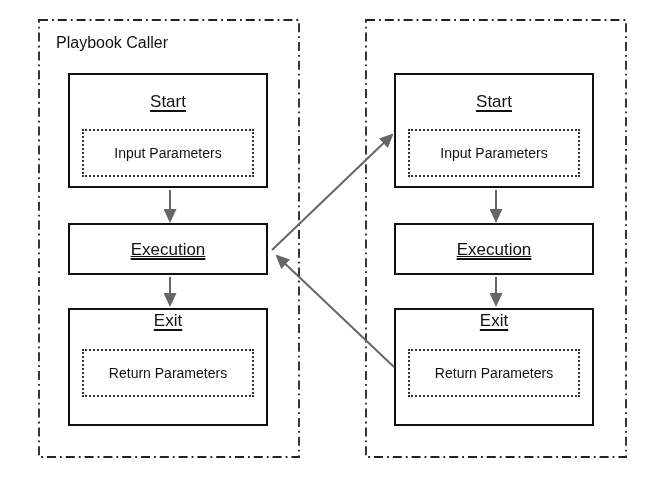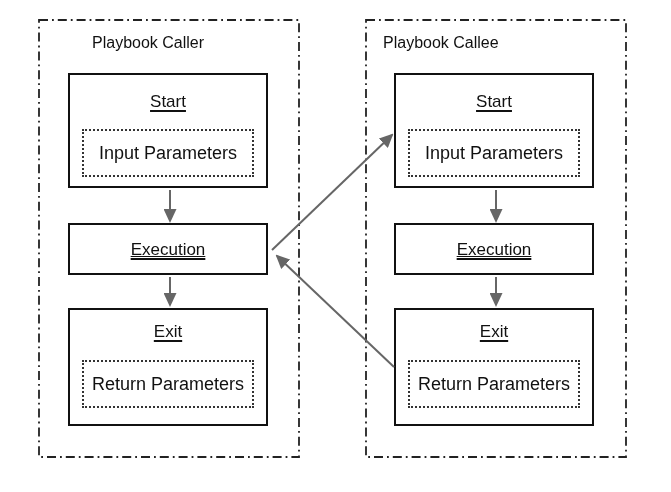--- a/index.html
+++ b/index.html
@@ -25,52 +25,52 @@
   }
   .wires .container-rect{fill:none;stroke:var(--container-border);stroke-width:1.8;}
   .wires line{stroke:var(--arrow);stroke-width:2;}
   .wires marker path{fill:var(--arrow);}
   
   .pb-title{
     position:absolute;z-index:2;
     font-size:16px;line-height:20px;color:var(--text);
     white-space:nowrap;
   }
-  .pb-title.caller{left:56px;top:33px;margin-left:36px;}
+  .pb-title.caller{left:56px;top:33px;}
   .pb-title.callee{left:383px;top:33px;}
   
   .node{
     position:absolute;z-index:2;
     width:200px;
     border:2px solid var(--box-border);
     background:var(--background);
     display:flex;flex-direction:column;align-items:center;
   }
   .node.tall{height:115px;padding-top:16px;gap:17px;}
   .node.exec{height:52px;justify-content:center;}
-  .node.exit{height:118px;padding-top:11px;gap:18px;}
+  .node.exit{height:118px;padding-top:0;gap:18px;}
   .col-left{left:68px;}
   .col-right{left:394px;}
   .row-start{top:73px;}
   .row-exec{top:223px;text-decoration:underline;}
   .row-exit{top:308px;}
   .node-label{
     font-size:17px;line-height:21px;color:var(--text);
     text-decoration:underline;
     text-decoration-thickness:1.5px;
     text-underline-offset:3px;
     white-space:nowrap;
   }
   
   .param-box{
     width:172px;height:48px;
     border:2px dotted #333333;
     display:flex;align-items:center;justify-content:center;
   }
-  .param-label{font-size:18px;line-height:16px;color:var(--text);white-space:nowrap;text-align:right;}
+  .param-label{font-size:14px;line-height:16px;color:var(--text);white-space:nowrap;text-align:right;}
 </style>
 </head>
 <body>
 
 <div class="canvas">
 
   <svg class="wires" viewBox="0 0 671 492" xmlns="http://www.w3.org/2000/svg">
     <defs>
       <marker id="arrowhead" markerUnits="userSpaceOnUse" markerWidth="14" markerHeight="13" refX="12" refY="6.5" orient="auto">
         <path d="M0,0 L14,6.5 L0,13 Z"></path>
@@ -101,21 +101,20 @@
     <div class="node-label">Execution</div>
   </div>
 
   <div class="node exit col-left row-exit">
     <div class="node-label">Exit</div>
     <div class="param-box">
       <div class="param-label">Return Parameters</div>
     </div>
   </div>
 
-  <div class="pb-title callee">Playbook Callee</div>
 
   <div class="node tall col-right row-start">
     <div class="node-label">Start</div>
     <div class="param-box">
       <div class="param-label">Input Parameters</div>
     </div>
   </div>
 
   <div class="node exec col-right row-exec">
     <div class="node-label">Execution</div>

